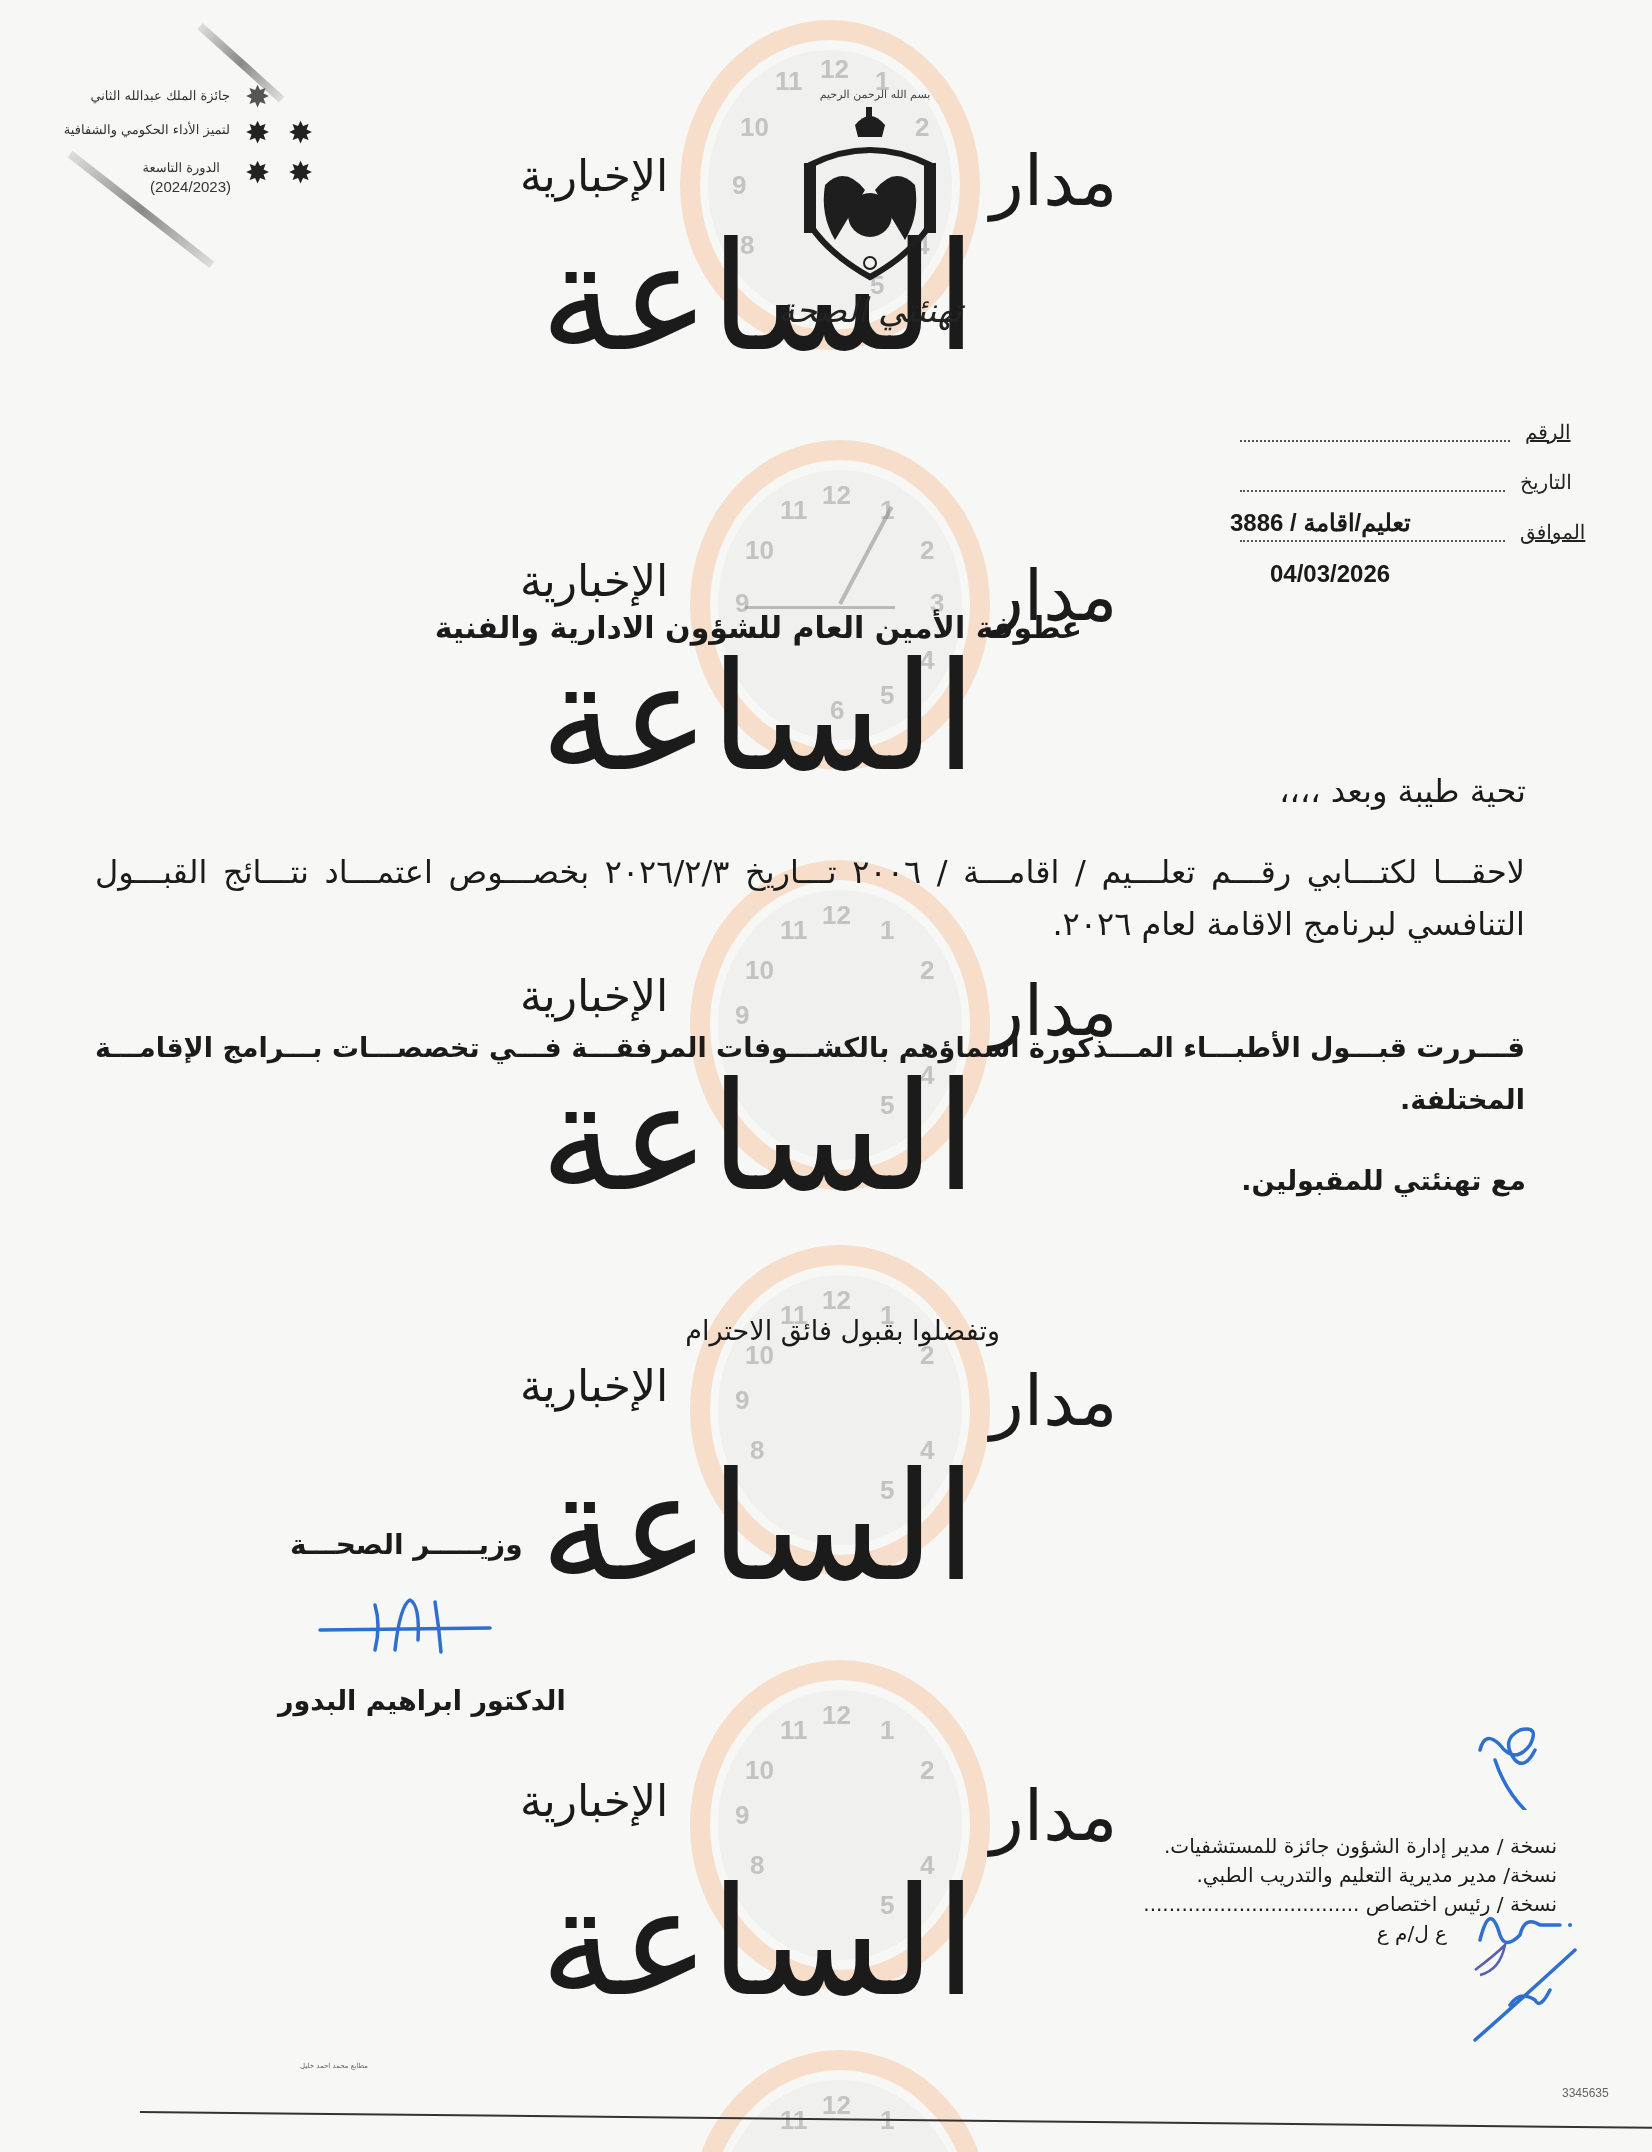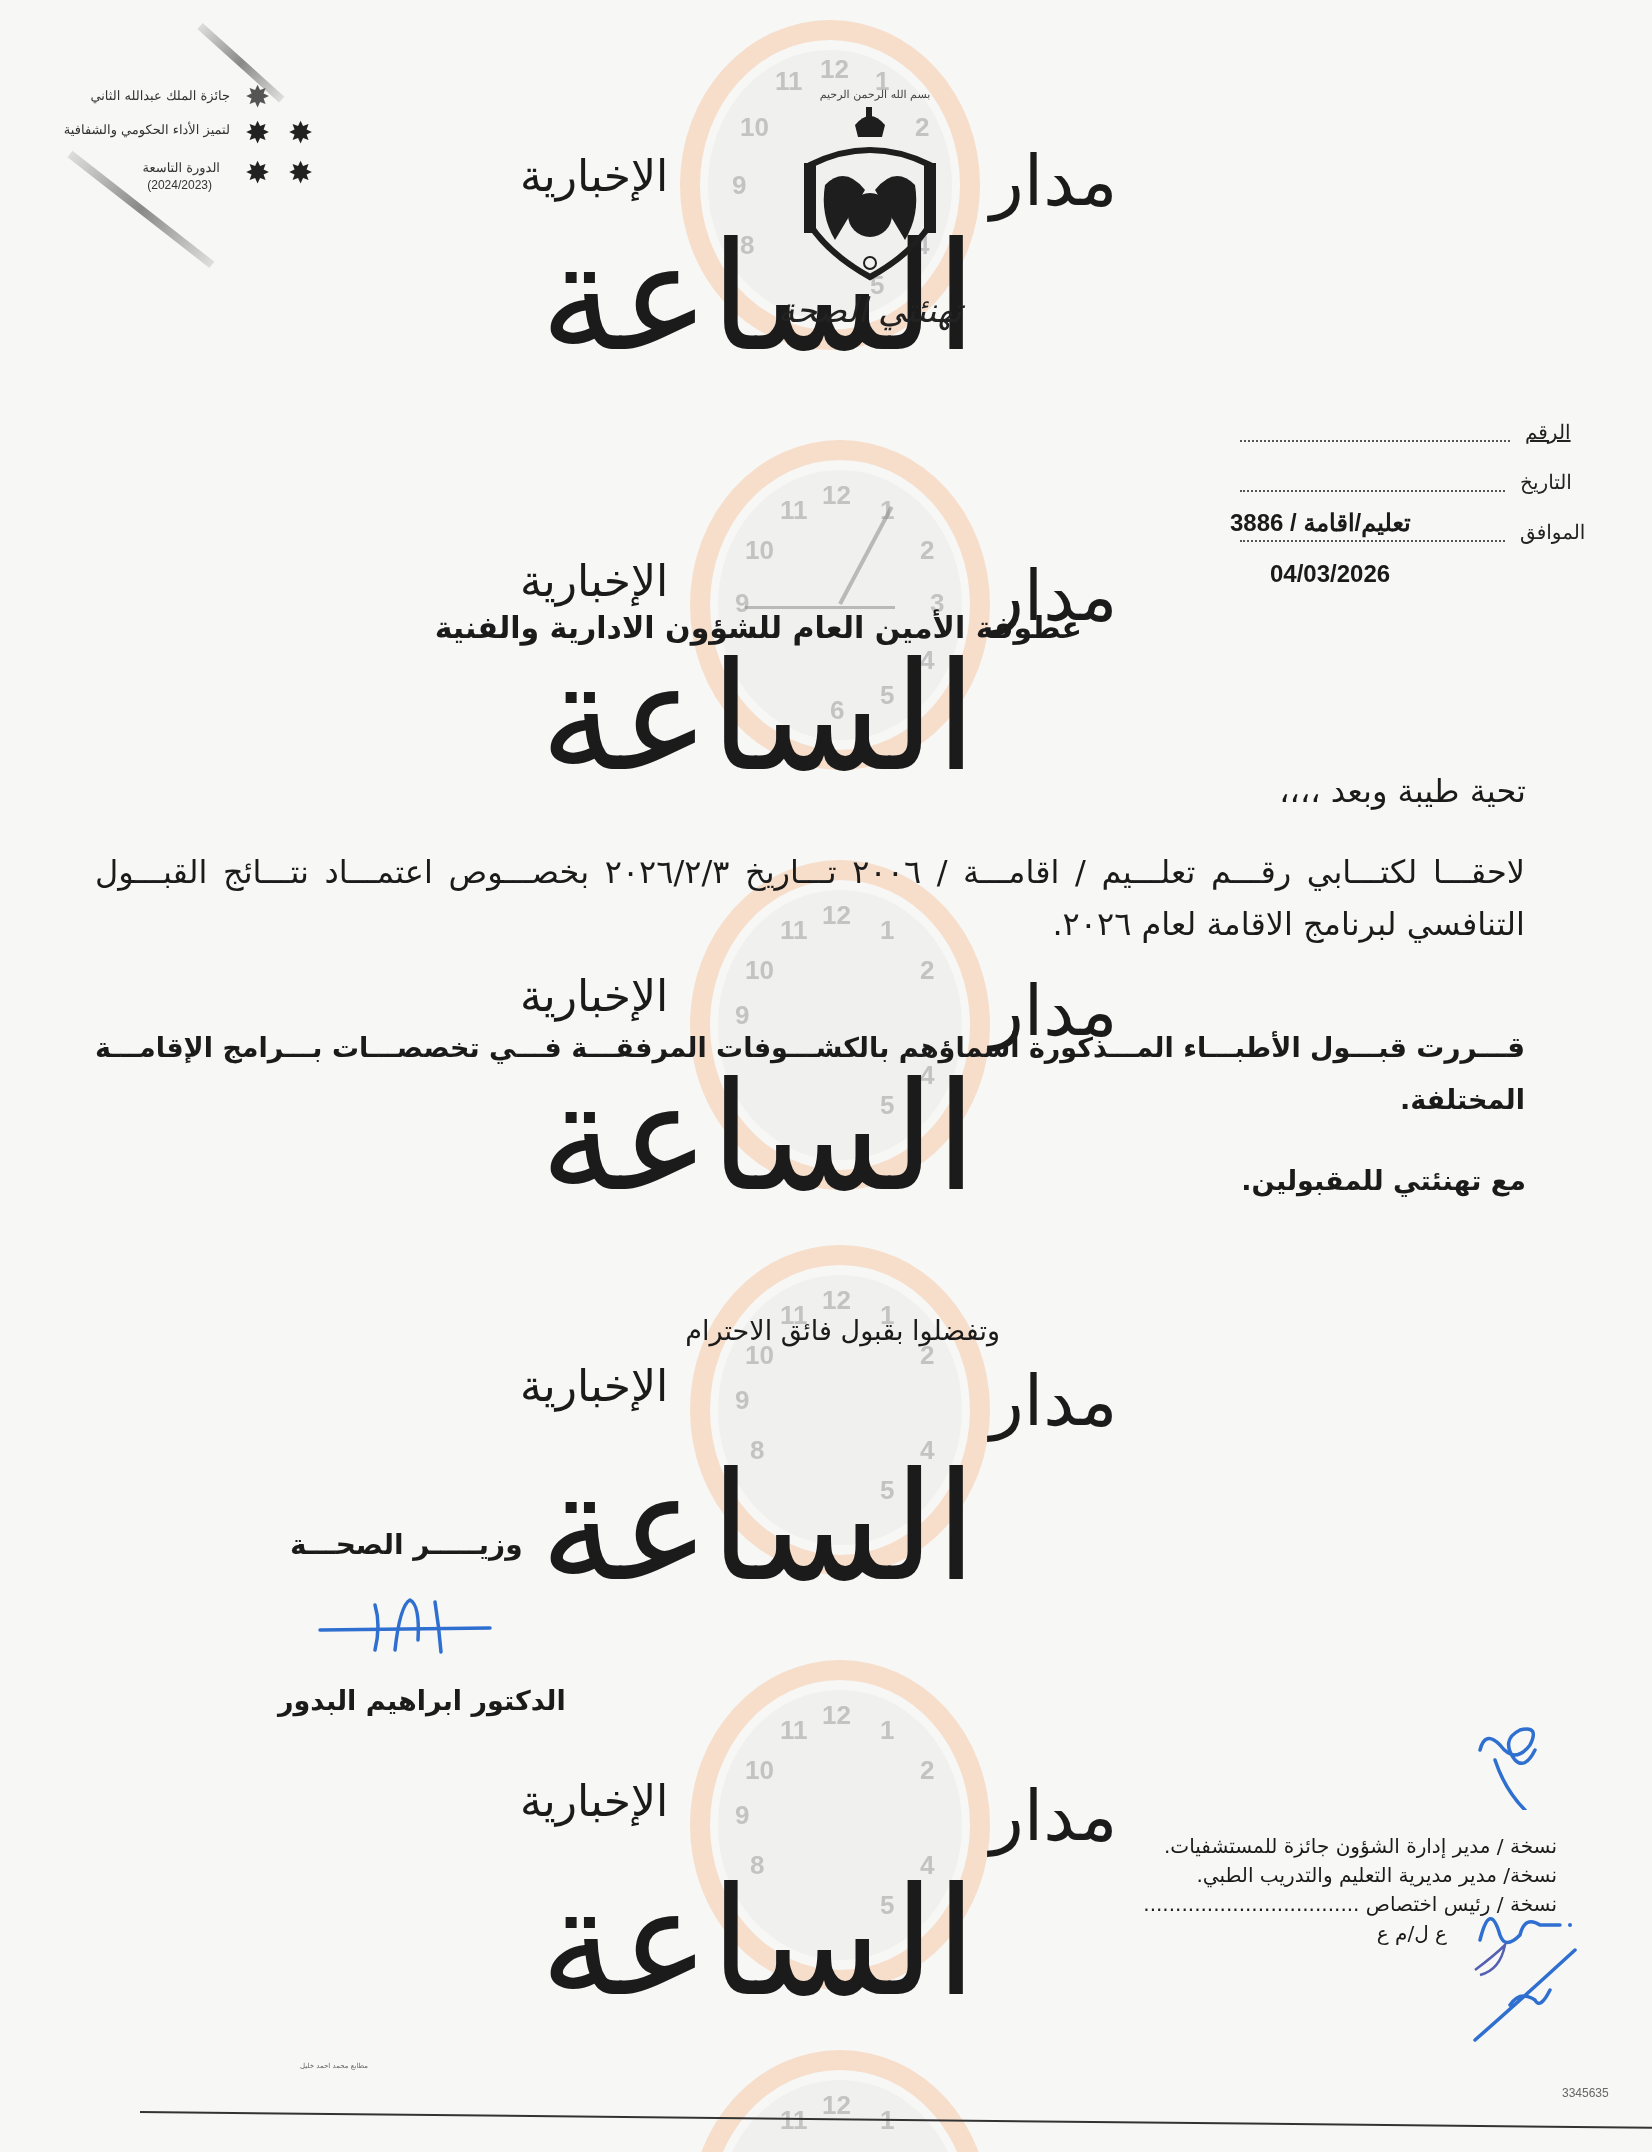--- a/index.html
+++ b/index.html
@@ -136,21 +136,21 @@
 <div class="wm big" style="left:540px;top:1855px;font-size:150px;">الساعة</div>
 <div class="wm big" style="left:990px;top:1775px;font-size:70px;">مدار</div>
 <div class="wm big" style="left:520px;top:1775px;font-size:44px;">الإخبارية</div>
 
 <div class="abs award">
   <div class="stripe" style="left:140px;top:-48px;width:110px;transform:rotate(42deg);"></div>
   <div class="stripe" style="left:10px;top:80px;width:180px;transform:rotate(38deg);"></div>
   <span class="txt" style="top:18px;right:90px;">جائزة الملك عبدالله الثاني</span>
   <span class="txt" style="top:52px;right:90px;">لتميز الأداء الحكومي والشفافية</span>
   <span class="txt" style="top:90px;right:100px;">الدورة التاسعة</span>
-  <span class="txt" style="top:108px;right:108px;font-family:'Liberation Sans',sans-serif;font-size:12px;">(2024/2023)</span>
+  <span class="txt" style="top:108px;right:89px;font-family:'Liberation Sans',sans-serif;font-size:15px;">(2024/2023)</span>
   <span class="star" style="left:185px;top:12px;color:#555;">✸</span>
   <span class="star" style="left:185px;top:48px;">✸</span>
   <span class="star" style="left:228px;top:48px;">✸</span>
   <span class="star" style="left:185px;top:88px;">✸</span>
   <span class="star" style="left:228px;top:88px;">✸</span>
 </div>
 
 <div class="abs" style="left:790px;top:88px;width:170px;text-align:center;font-family:'DejaVu Serif',serif;font-size:11px;color:#444;direction:rtl;">بسم الله الرحمن الرحيم</div>
 <div class="abs crest">
   <svg width="180" height="180" viewBox="0 0 180 180">
@@ -165,21 +165,21 @@
     <circle cx="90" cy="158" r="6" fill="none" stroke="#1e1e1e" stroke-width="2"></circle>
   </svg>
 </div>
 <div class="abs ministry">تهنئتي الصحة</div>
 
 <div class="abs ref-label" style="left:1525px;top:420px;text-decoration:underline;">الرقم</div>
 <div class="abs ref-dots" style="left:1240px;top:440px;width:270px;"></div>
 <div class="abs ref-label" style="left:1520px;top:470px;">التاريخ</div>
 <div class="abs ref-dots" style="left:1240px;top:490px;width:265px;"></div>
 <div class="abs ref-val rtl" style="left:1230px;top:497px;">تعليم/اقامة / 3886</div>
-<div class="abs ref-label" style="left:1520px;top:520px;">الموافق</div>
+<div class="abs ref-label" style="left:1520px;top:520px;text-decoration:underline;">الموافق</div>
 <div class="abs ref-dots" style="left:1240px;top:540px;width:265px;"></div>
 <div class="abs ref-val" style="left:1270px;top:548px;">04/03/2026</div>
 
 <div class="abs title rtl" style="right:570px;top:610px;">عطوفة الأمين العام للشؤون الادارية والفنية</div>
 
 <div class="abs para rtl" style="right:126px;top:765px;">تحية طيبة وبعد ،،،،</div>
 
 <div class="abs para rtl" style="left:95px;width:1430px;top:846px;">لاحقـــا لكتـــابي رقـــم تعلـــيم / اقامـــة / ٢٠٠٦ تـــاريخ ٢٠٢٦/٢/٣ بخصـــوص اعتمـــاد نتـــائج القبـــول التنافسي لبرنامج الاقامة لعام ٢٠٢٦.</div>
 
 <div class="abs para rtl" style="left:95px;width:1430px;top:1022px;font-weight:bold;font-size:27px;">

